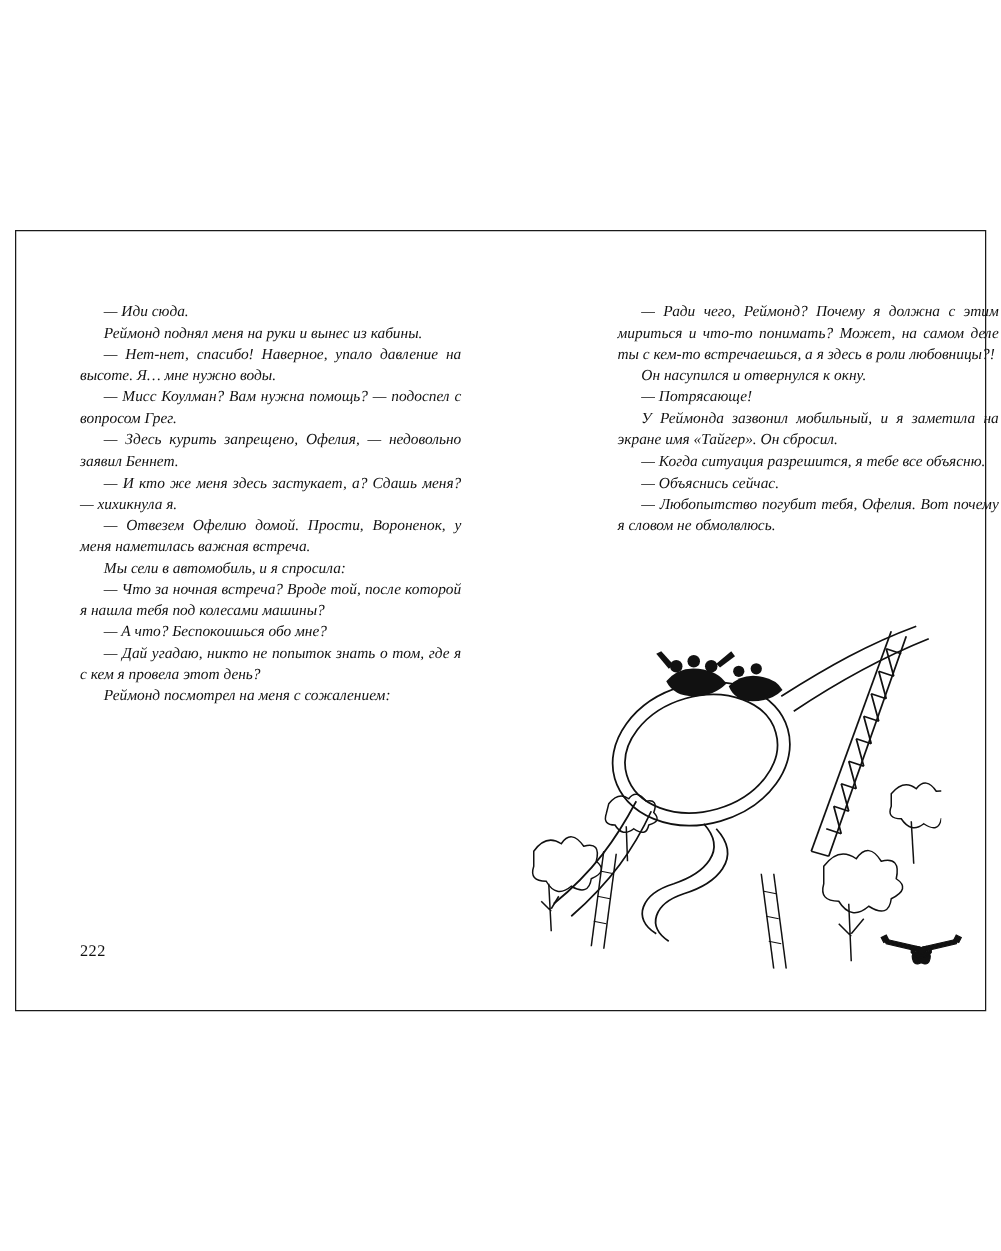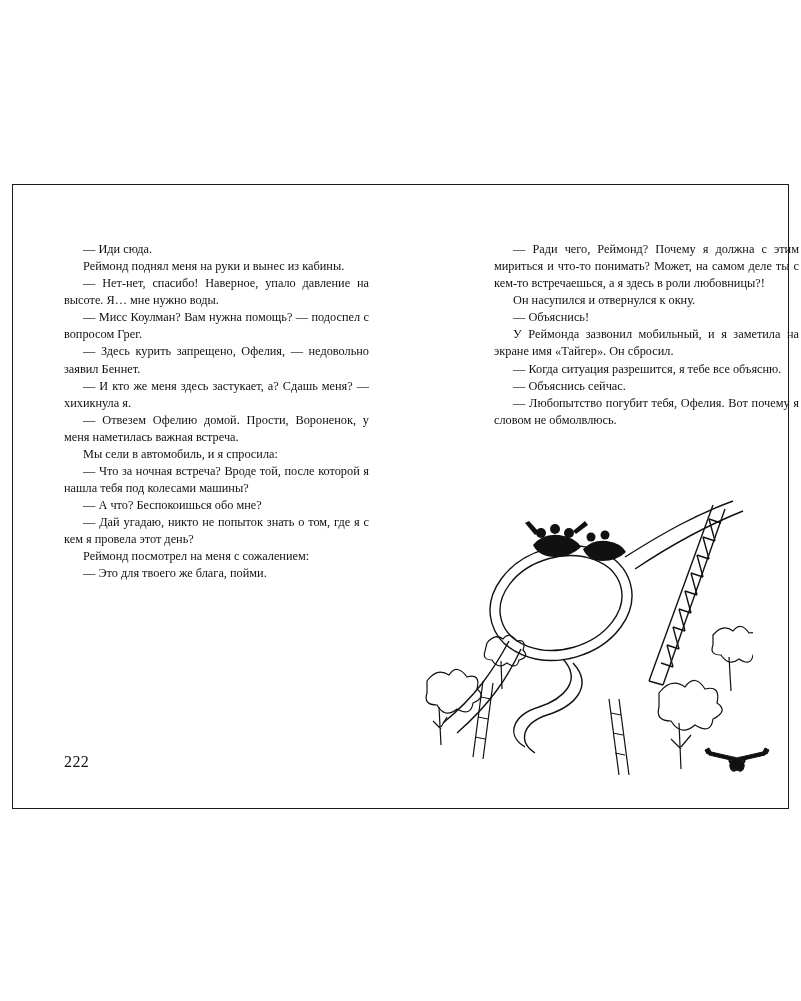--- a/index.html
+++ b/index.html
@@ -38,29 +38,30 @@
     line-height: 1.39;
     text-align: justify;
     color: #111;
     hyphens: auto;
   }
   .col-left { left: 51px; }
   .col-right { left: 481px; }
   .col p {
     margin: 0;
     text-indent: 1.55em;
+    font-style: italic;
   }
   .col p.dash {
     text-indent: 1.55em;
   }
   .page-number {
     position: absolute;
     left: 51px;
     top: 568px;
-    font-size: 16px;
+    font-size: 13px;
     color: #111;
     letter-spacing: 0.4px;
   }
   .illustration {
     position: absolute;
     left: 400px;
     top: 300px;
     width: 340px;
     height: 290px;
     pointer-events: none;
@@ -87,27 +88,26 @@
       <p class="dash">— Нет-нет, спасибо! Наверное, упало давление на высоте. Я… мне нужно воды.</p>
       <p class="dash">— Мисс Коулман? Вам нужна помощь? — подоспел с вопросом Грег.</p>
       <p class="dash">— Здесь курить запрещено, Офелия, — недовольно заявил Беннет.</p>
       <p class="dash">— И кто же меня здесь застукает, а? Сдашь меня? — хихикнула я.</p>
       <p class="dash">— Отвезем Офелию домой. Прости, Вороненок, у меня наметилась важная встреча.</p>
       <p>Мы сели в автомобиль, и я спросила:</p>
       <p class="dash">— Что за ночная встреча? Вроде той, после которой я нашла тебя под колесами машины?</p>
       <p class="dash">— А что? Беспокоишься обо мне?</p>
       <p class="dash">— Дай угадаю, никто не попыток знать о том, где я с кем я провела этот день?</p>
       <p>Реймонд посмотрел на меня с сожалением:</p>
-      <p class="dash">— Это для твоего же блага, пойми.</p>
     </div>
 
     <div class="col col-right">
       <p class="dash">— Ради чего, Реймонд? Почему я должна с этим мириться и что-то понимать? Может, на самом деле ты с кем-то встречаешься, а я здесь в роли любовницы?!</p>
       <p>Он насупился и отвернулся к окну.</p>
-      <p class="dash">— Объяснись!</p>
+      <p class="dash">— Потрясающе!</p>
       <p>У Реймонда зазвонил мобильный, и я заметила на экране имя «Тайгер». Он сбросил.</p>
       <p class="dash">— Когда ситуация разрешится, я тебе все объясню.</p>
       <p class="dash">— Объяснись сейчас.</p>
       <p class="dash">— Любопытство погубит тебя, Офелия. Вот почему я словом не обмолвлюсь.</p>
     </div>
 
     <div class="page-number">222</div>
 
     <div class="illustration">
       <svg viewBox="0 0 340 290" width="340" height="290" xmlns="http://www.w3.org/2000/svg">

